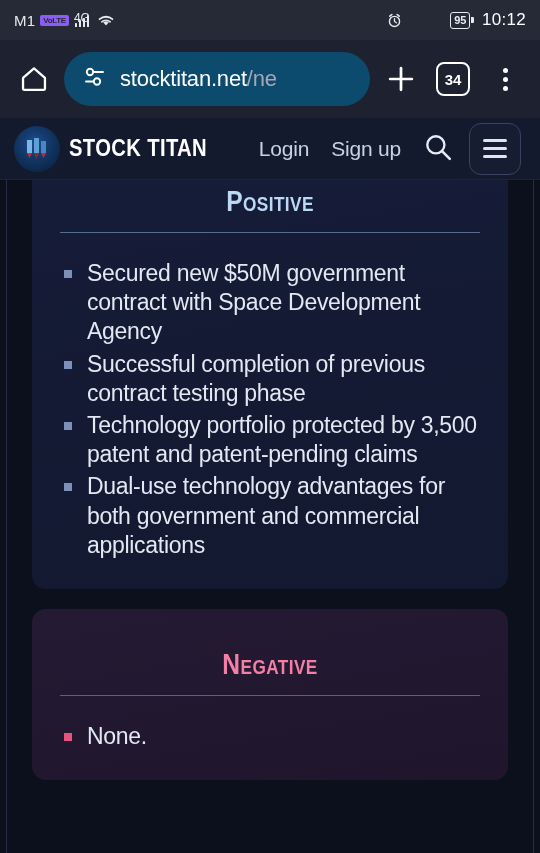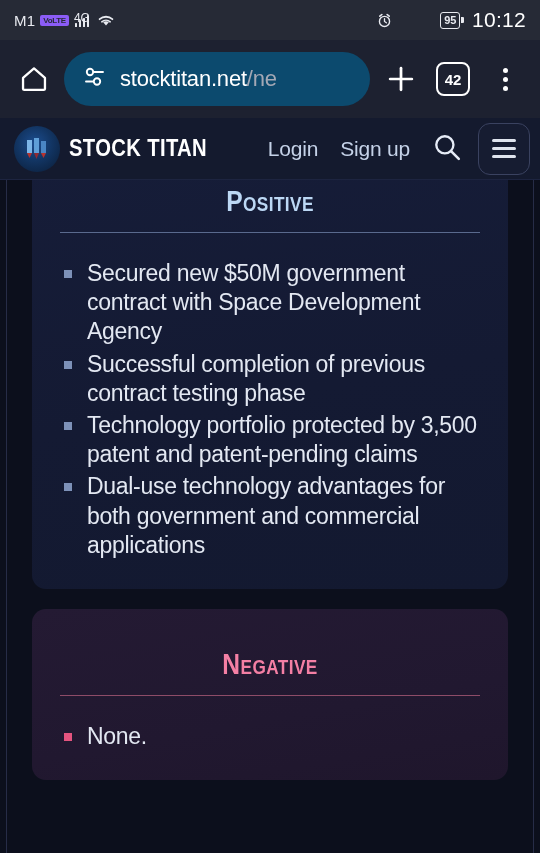--- a/index.html
+++ b/index.html
@@ -38,21 +38,21 @@
   .clock-ic{ width:15px; height:15px; }
   .battery{
     display:flex; align-items:center; gap:1px;padding-left:40px;
   }
   .batt-body{
     border:1.5px solid #e8eaf0; border-radius:3px;
     font-size:11px; font-weight:bold; line-height:1;
     padding:2px 3px; color:#e8eaf0;
   }
   .batt-tip{ width:2.5px; height:6px; background:#e8eaf0; border-radius:0 1px 1px 0; }
-  .sb-time{ font-size:21px; color:#fff; letter-spacing:.3px; }
+  .sb-time{ font-size:17px; color:#fff; letter-spacing:.3px; }
 
   
   .browser-bar{
     height:78px; width:100%;
     background:#1d2130;
     display:flex; align-items:center;
     padding:0 14px; gap:10px;
   }
   .home-btn{ width:40px; height:40px; display:flex; align-items:center; justify-content:center; }
   .urlbar{
@@ -75,21 +75,21 @@
     font-size:15px; font-weight:bold; color:#fff;
   }
   .kebab{ display:flex; flex-direction:column; gap:4px; align-items:center; }
   .kebab i{ width:5px; height:5px; border-radius:50%; background:#fff; display:block; }
 
   
   .site-header{
     height:62px; width:100%;
     background:#141a2e;
     display:flex; align-items:center;
-    padding:0 10px 0 14px; gap:0;
+    padding:0 19px 0 14px; gap:0;
     border-bottom:1px solid #1d2440;
   }
   .logo-circle{
     width:46px; height:46px; border-radius:50%;
     background:radial-gradient(circle at 45% 38%, #1c4d8f 0%, #123563 45%, #0a1b34 100%);
     display:flex; align-items:center; justify-content:center;
     flex:0 0 auto;
   }
   .brand{
     font-family:"Liberation Sans Narrow","Liberation Sans",sans-serif;
@@ -226,21 +226,21 @@
   </div>
 
   <div class="tb-icon">
     <svg width="32" height="32" viewBox="0 0 28 28">
       <line x1="14" y1="4.5" x2="14" y2="23.5" stroke="#fff" stroke-width="2.4" stroke-linecap="round"></line>
       <line x1="4.5" y1="14" x2="23.5" y2="14" stroke="#fff" stroke-width="2.4" stroke-linecap="round"></line>
     </svg>
   </div>
 
   <div class="tb-icon">
-    <span class="tabcount">42</span>
+    <span class="tabcount">34</span>
   </div>
 
   <div class="tb-icon">
     <span class="kebab">
         <i></i>
         <i></i>
         <i></i>
       </span>
   </div>
 </div>

